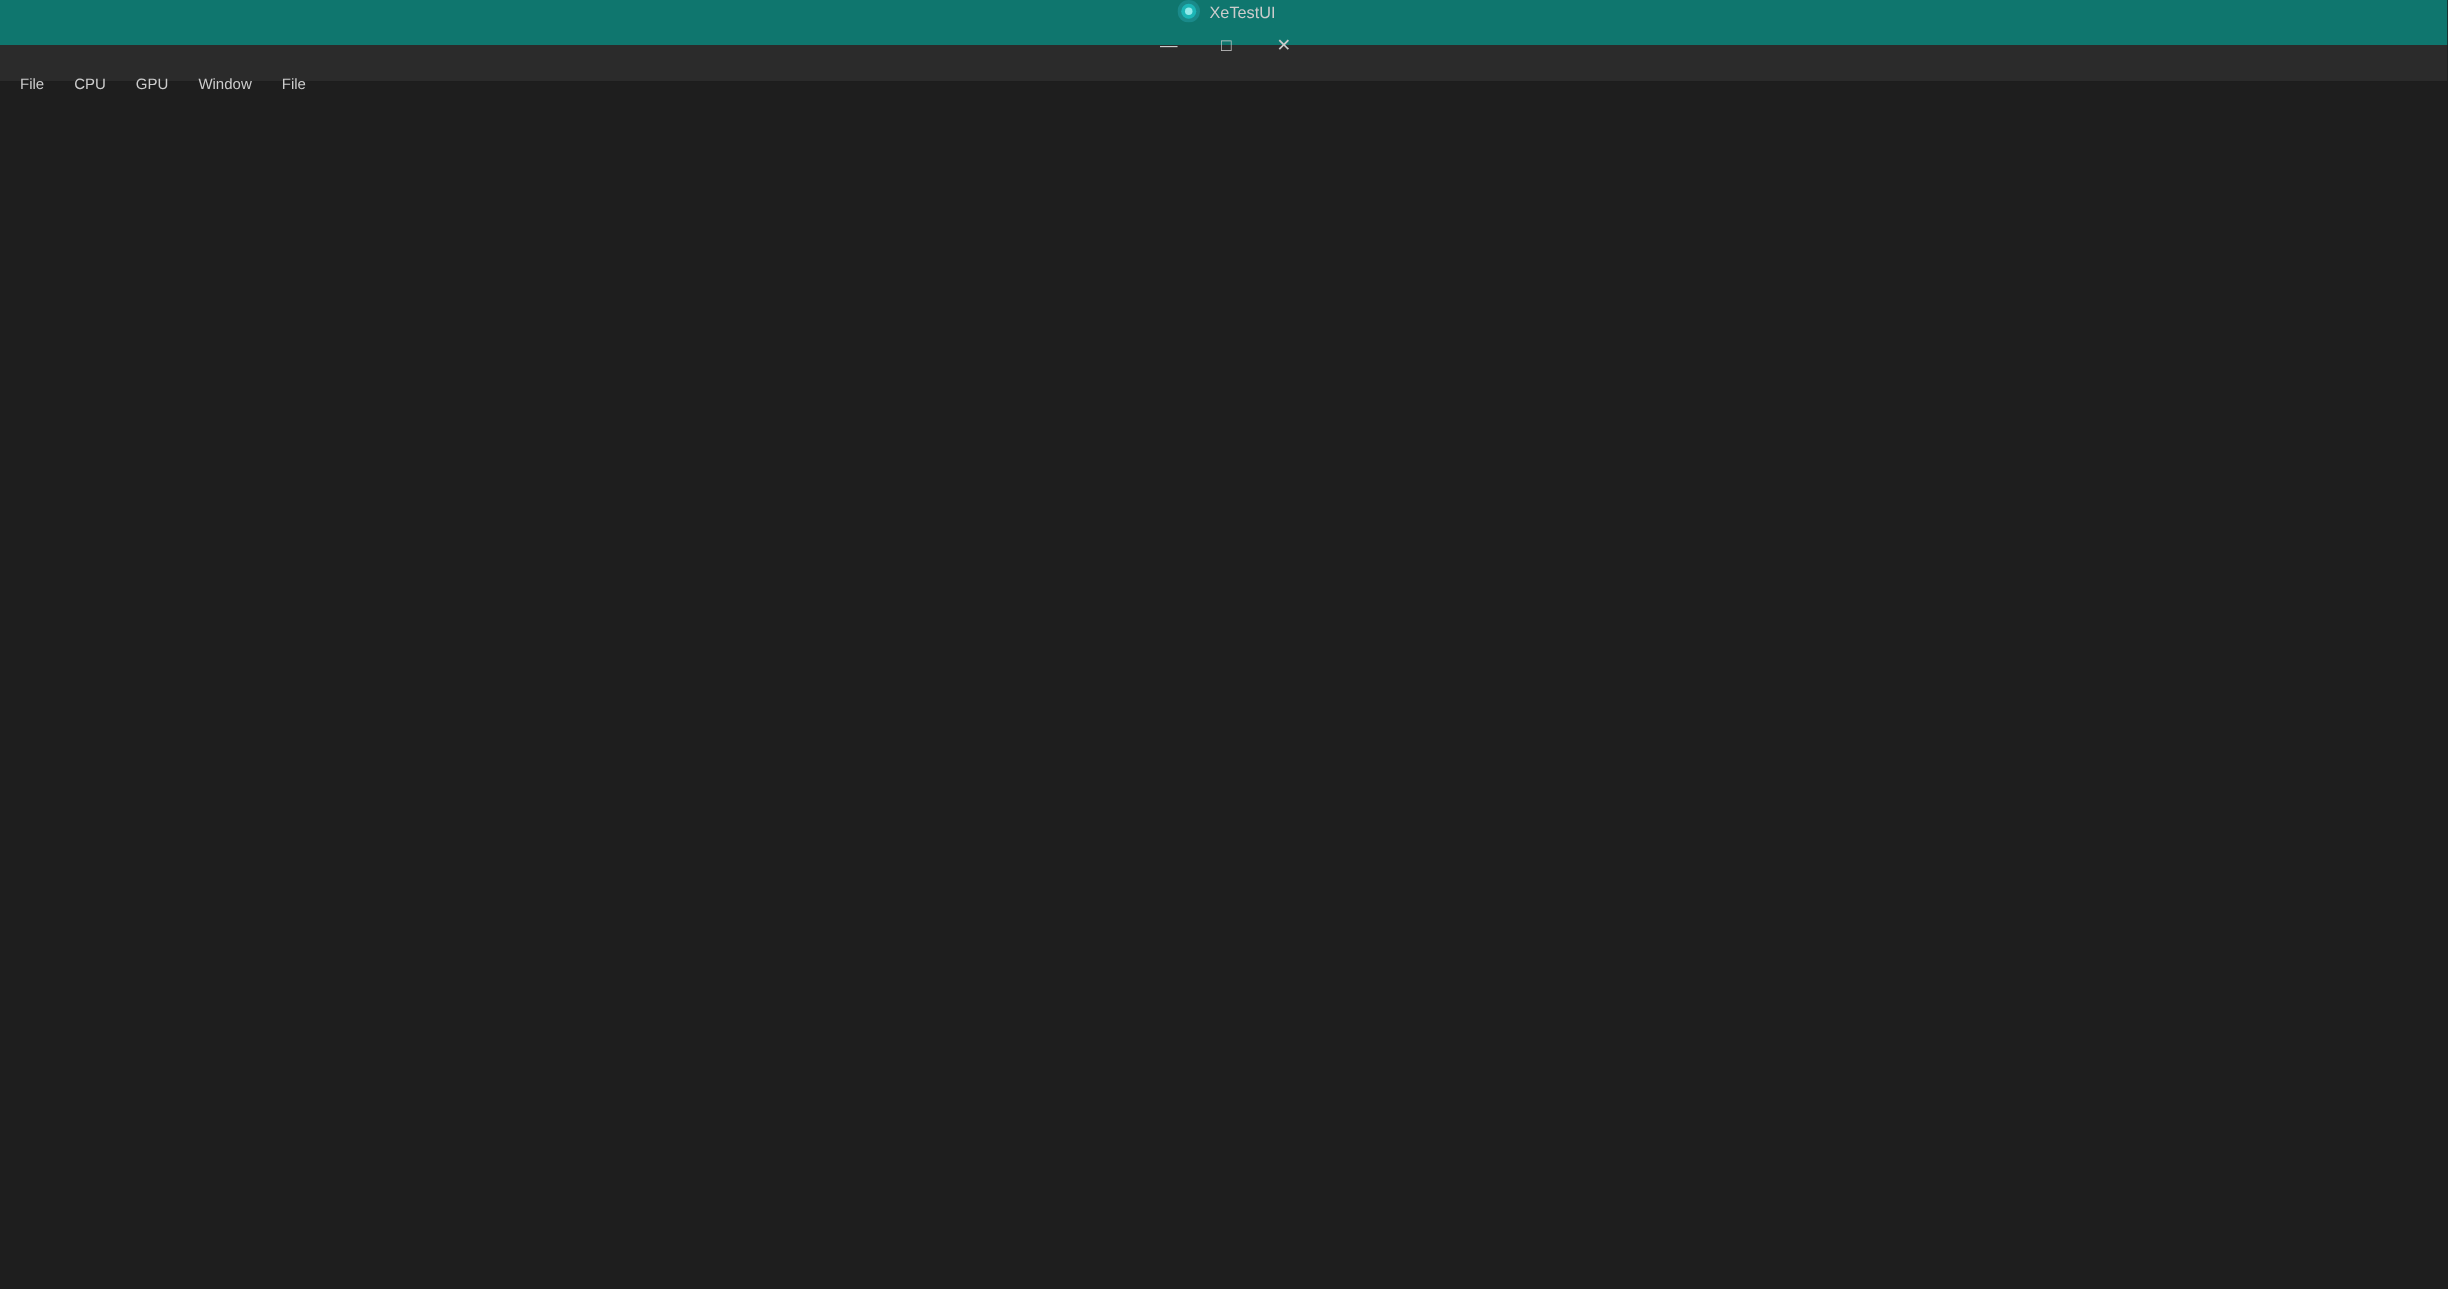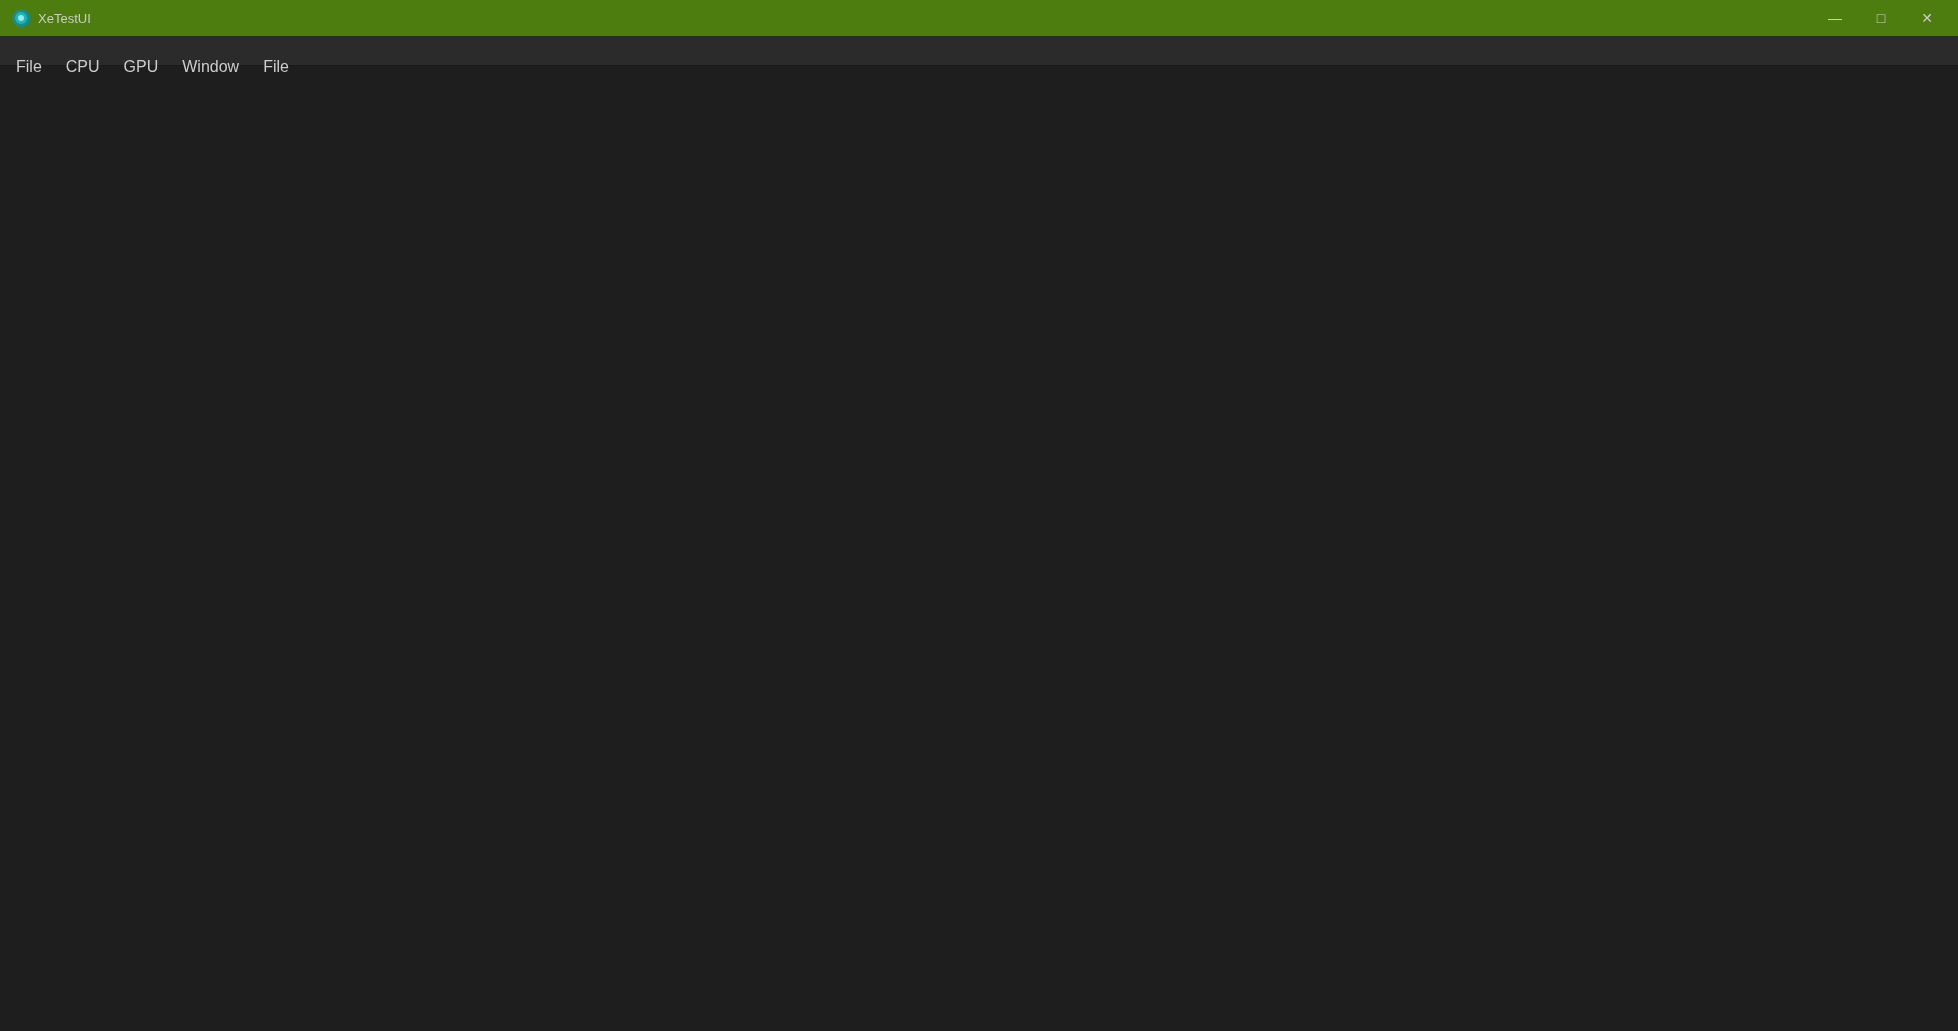--- a/index.html
+++ b/index.html
@@ -14,24 +14,25 @@
       background-color: #1e1e1e;
       font-family: 'Segoe UI', sans-serif;
       overflow: hidden;
       color: #d4d4d4;
     }
 
     .title-bar {
       display: flex;
       align-items: center;
       justify-content: space-between;
-      background-color: #4d7c0f;
+      background-color: #0f766e;
       height: 36px;
       padding: 0 8px 0 12px;
       user-select: none;
+      flex-direction: column;
     }
 
     .title-bar-left {
       display: flex;
       align-items: center;
       gap: 8px;
     }
 
     .app-icon {
       width: 18px;
@@ -67,21 +68,21 @@
       display: flex;
       align-items: center;
       background-color: #2b2b2b;
       height: 30px;
       padding: 0 4px;
       border-bottom: 1px solid #1a1a1a;
     }
 
     .menu-item {
       padding: 4px 12px;
-      font-size: 16px;
+      font-size: 12px;
       color: #cccccc;
       cursor: pointer;
       border-radius: 3px;
       margin-top: 32px;
     }
 
     .main-content {
       width: 100%;
       height: calc(1031px - 36px - 30px);
       background-color: #1e1e1e;

